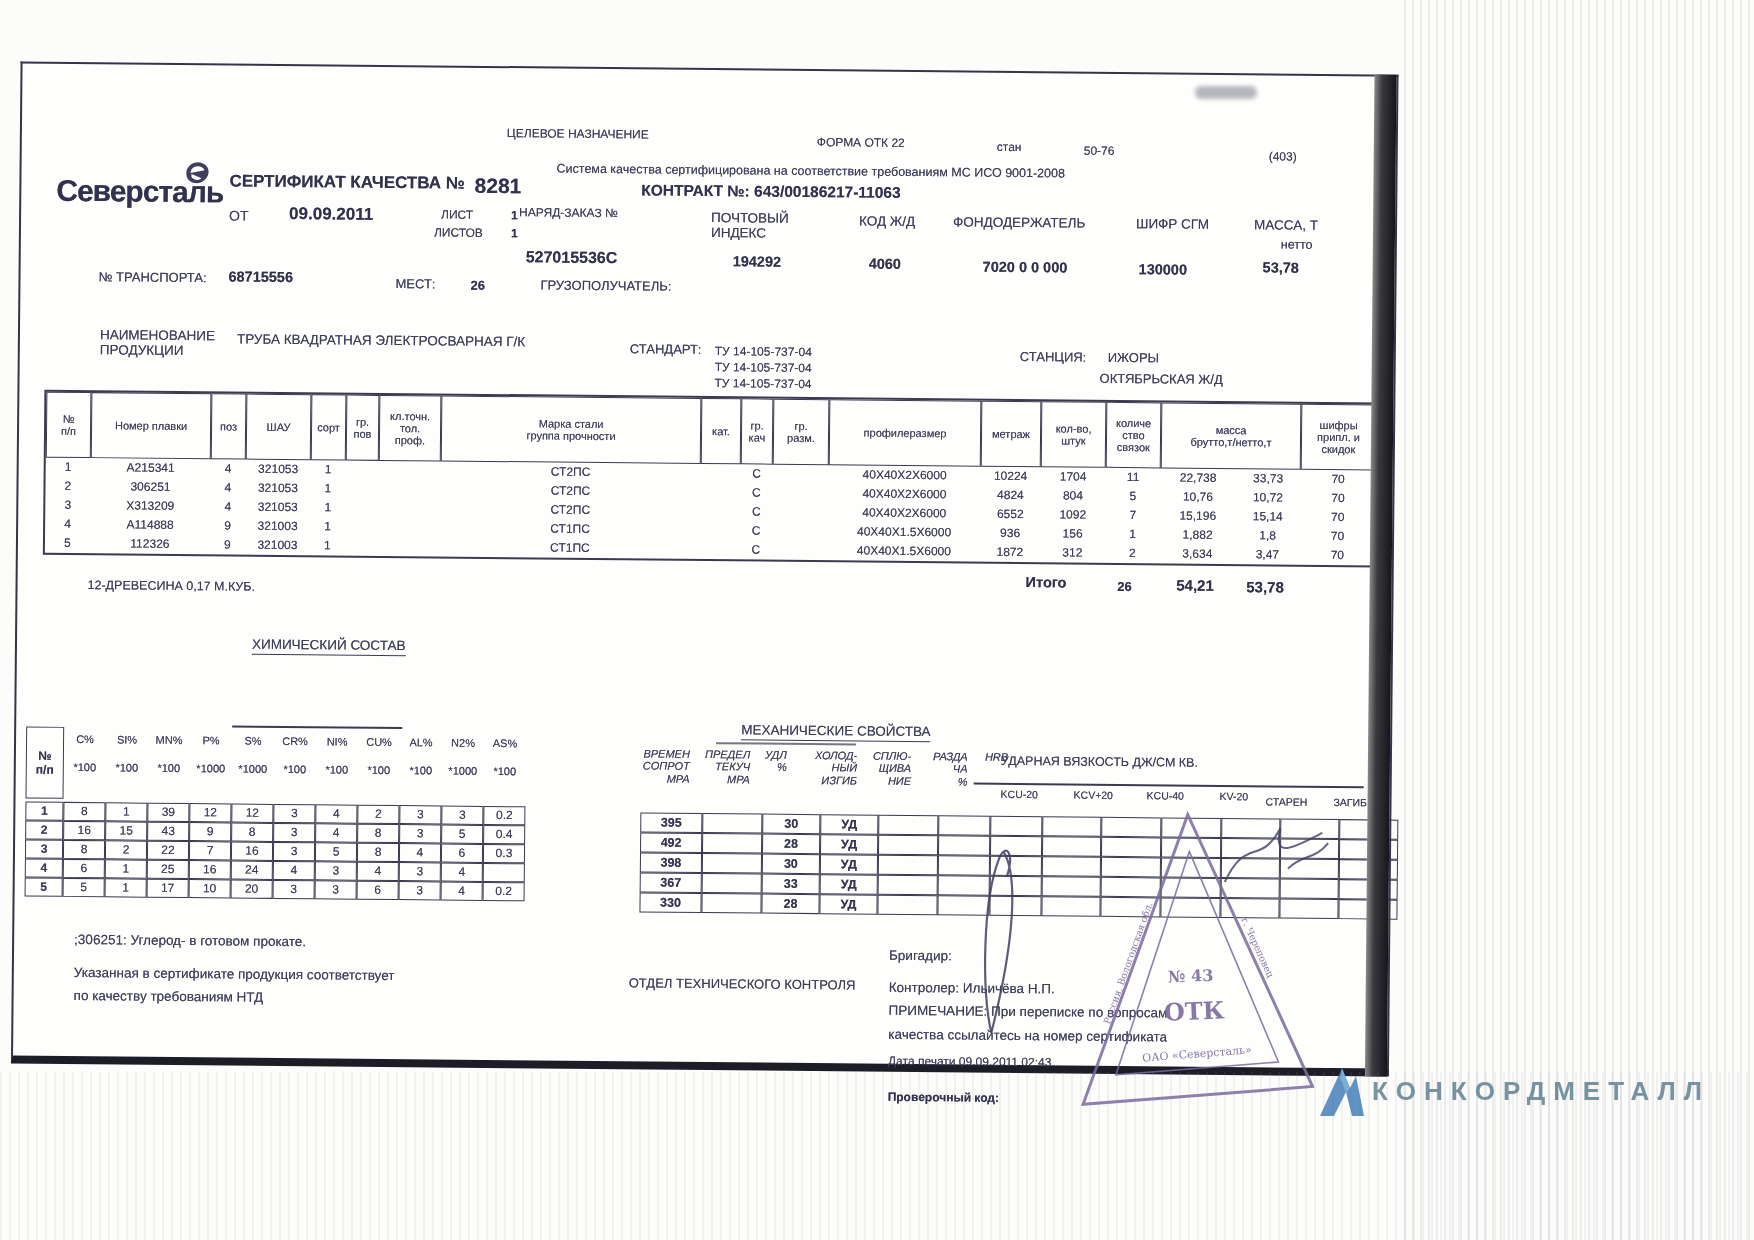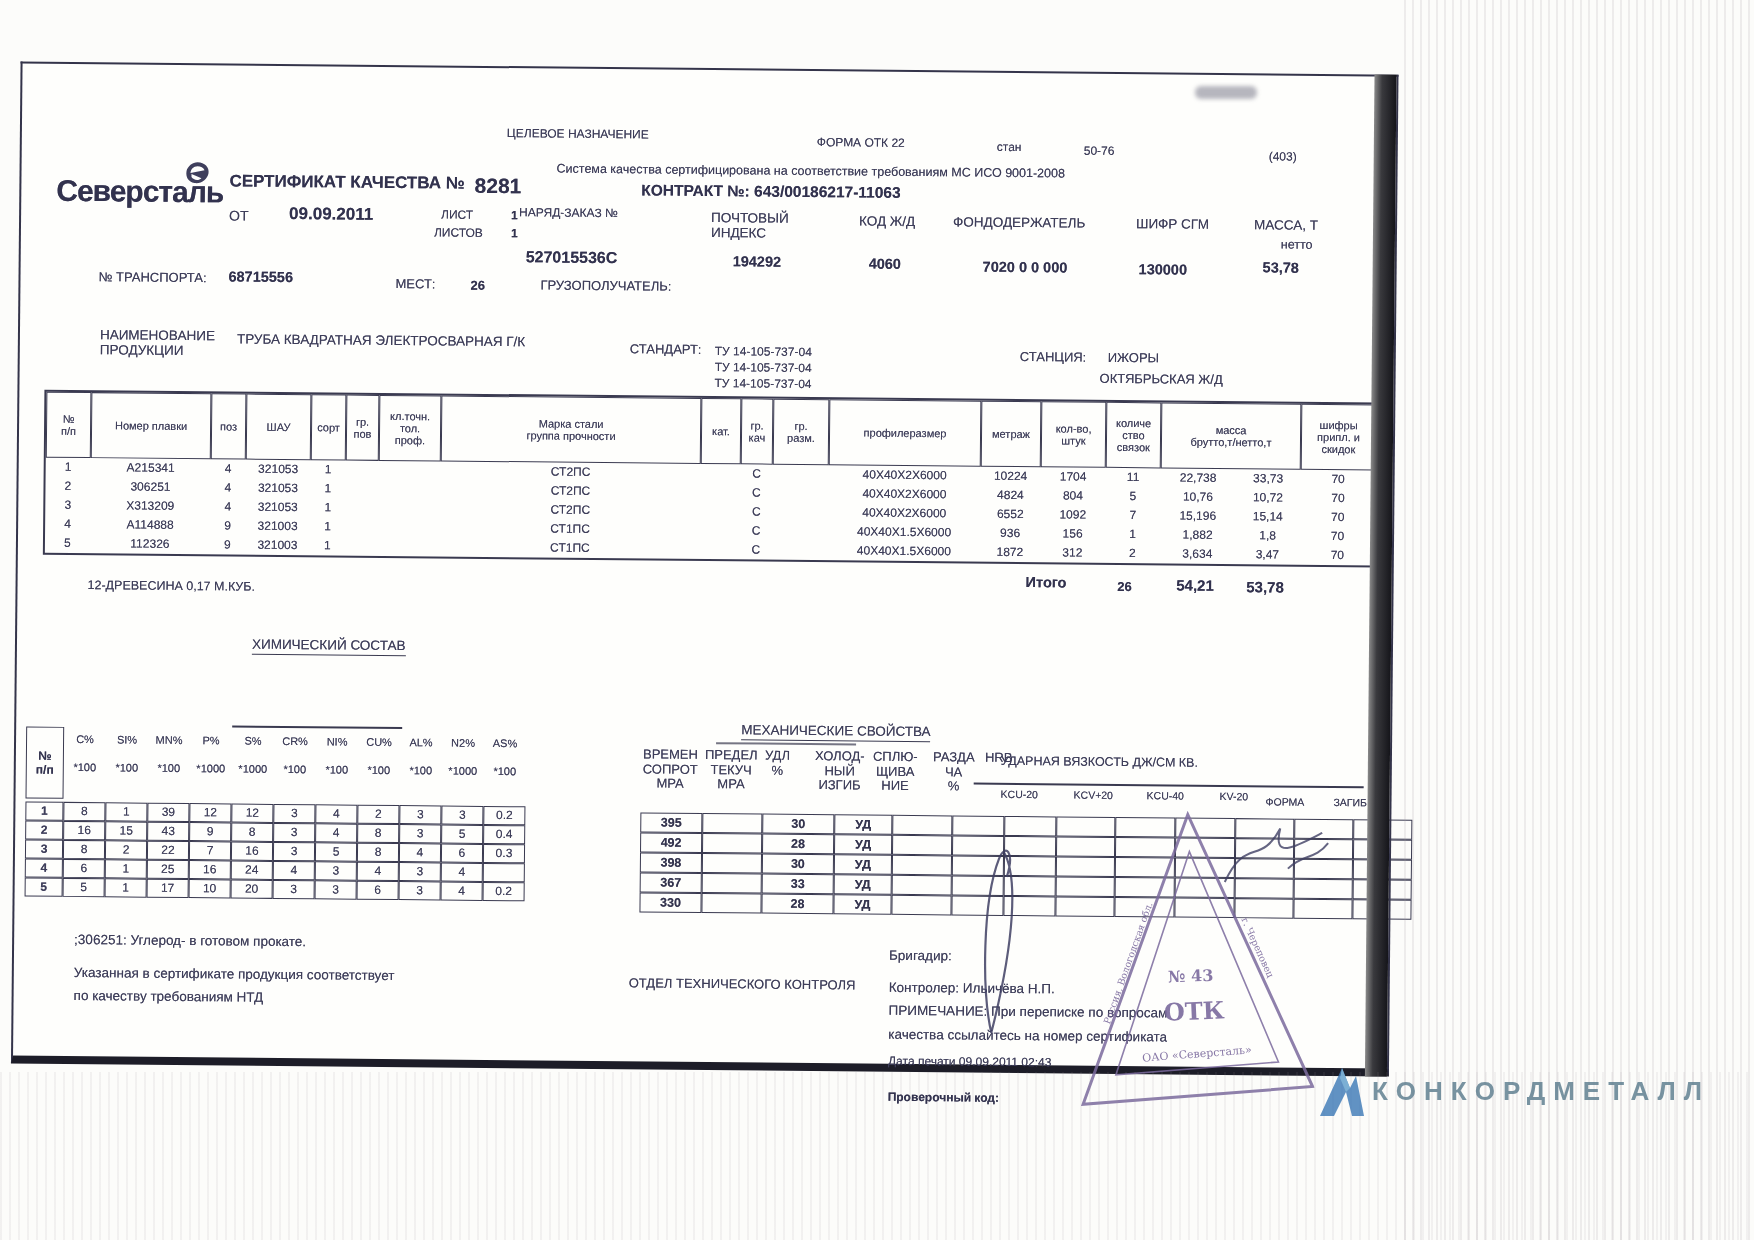--- a/index.html
+++ b/index.html
@@ -41,29 +41,29 @@
   .mt-body .td:nth-child(13){width:60px}.mt-body .td:nth-child(14){width:65px}
   .mt-body .td:nth-child(15){width:55px}.mt-body .td:nth-child(16){width:75px}
   .mt-body .td:nth-child(17){width:65px}.mt-body .td:nth-child(18){width:75px}
   
   .chem-el .td,.chem-mul .td{width:42px;height:15px;font-size:11px;}
   .chem-body .tr{height:19px;}
   .chem-body .td{border:1px solid #3a3a50;font-size:12px;}
   .chem-body .td:nth-child(1){width:38px;font-weight:bold;}
   .chem-body .td:nth-child(n+2){width:42px;}
   
-  .mech-head .td{height:56px;font-size:13px;align-items:flex-start;justify-content:flex-start;text-align:center;padding:0 2px;}
+  .mech-head .td{height:56px;font-size:11px;align-items:flex-start;justify-content:flex-start;text-align:right;padding:0 2px;font-style:italic;}
   .mech-head .td:nth-child(1){width:62px}.mech-head .td:nth-child(2){width:60px}
   .mech-head .td:nth-child(3){width:50px}.mech-head .td:nth-child(4){width:58px}
   .mech-head .td:nth-child(5){width:60px}.mech-head .td:nth-child(6){width:52px}
   .mech-head .td:nth-child(7){width:52px}
   .mech-body .tr{height:20px;}
   .mech-body .td{border:1px solid #3a3a50;font-size:12.5px;font-weight:bold;color:#34344e;}
   .mech-body .td:nth-child(1){width:62px}.mech-body .td:nth-child(2){width:60px}
-  .mech-body .td:nth-child(3){width:72px}.mech-body .td:nth-child(4){width:58px}
+  .mech-body .td:nth-child(3){width:58px}.mech-body .td:nth-child(4){width:58px}
   .mech-body .td:nth-child(5){width:60px}.mech-body .td:nth-child(6){width:52px}
   .mech-body .td:nth-child(7){width:52px}.mech-body .td:nth-child(8){width:59px}
   .mech-body .td:nth-child(9){width:60px}.mech-body .td:nth-child(10){width:60px}
   .mech-body .td:nth-child(11){width:59px}.mech-body .td:nth-child(12){width:59px}
   .mech-body .td:nth-child(13){width:59px}
   .impact-cols .td{width:73px;font-size:10.5px;justify-content:flex-start;}
   .extra-cols .td{width:68px;font-size:10.5px;justify-content:flex-start;}
   .hline{position:absolute;background:#3a3a50;height:1.5px;}
   .uline{border-bottom:1.5px solid #3a3a50;padding-bottom:2px;}
   
@@ -409,21 +409,21 @@
     </div>
   <div class="abs ink" style="left:985px;top:681px;font-size:12.5px">УДАРНАЯ ВЯЗКОСТЬ ДЖ/СМ КВ.</div>
   <div class="hline" style="left:958px;top:710px;width:390px"></div>
   <div class="abs row impact-cols ink" style="left:985px;top:716px">
       <div class="td">KCU-20</div>
       <div class="td">KCV+20</div>
       <div class="td">KCU-40</div>
       <div class="td">KV-20</div>
     </div>
   <div class="abs row extra-cols ink" style="left:1250px;top:721px">
-      <div class="td">ФОРМА</div>
+      <div class="td">СТАРЕН</div>
       <div class="td">ЗАГИБ</div>
     </div>
   <div class="abs mech-body ink" style="left:625px;top:743px">
       <div class="tr">
         <div class="td">395</div>
         <div class="td"></div>
         <div class="td">30</div>
         <div class="td">УД</div>
         <div class="td"></div>
         <div class="td"></div>

